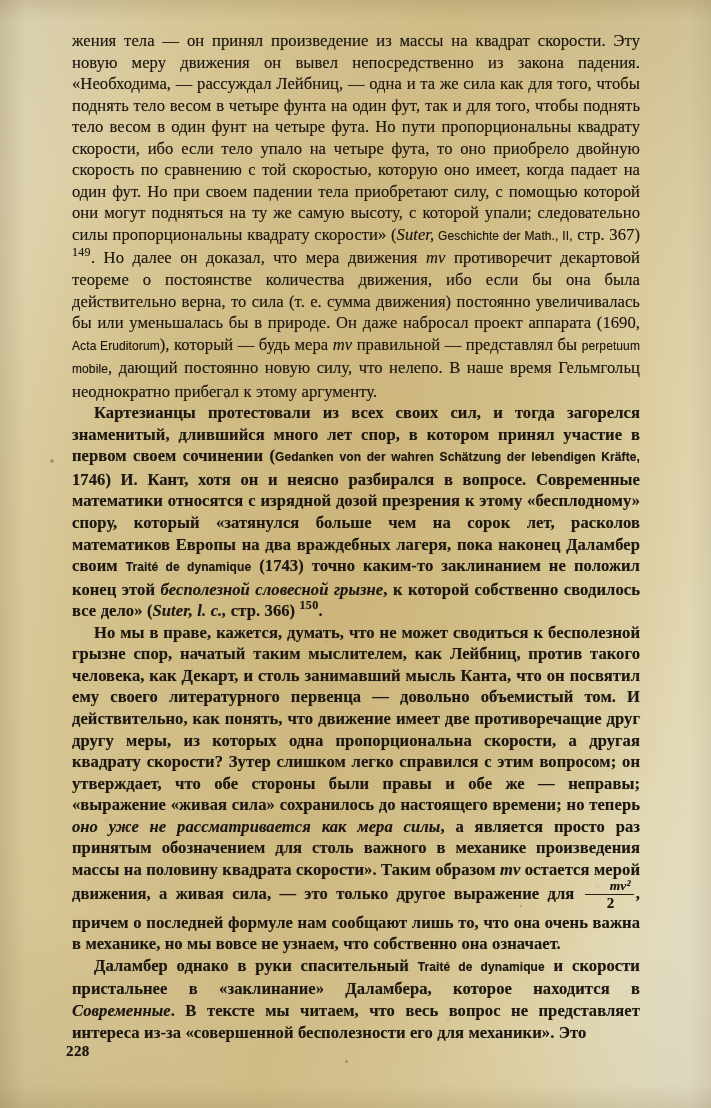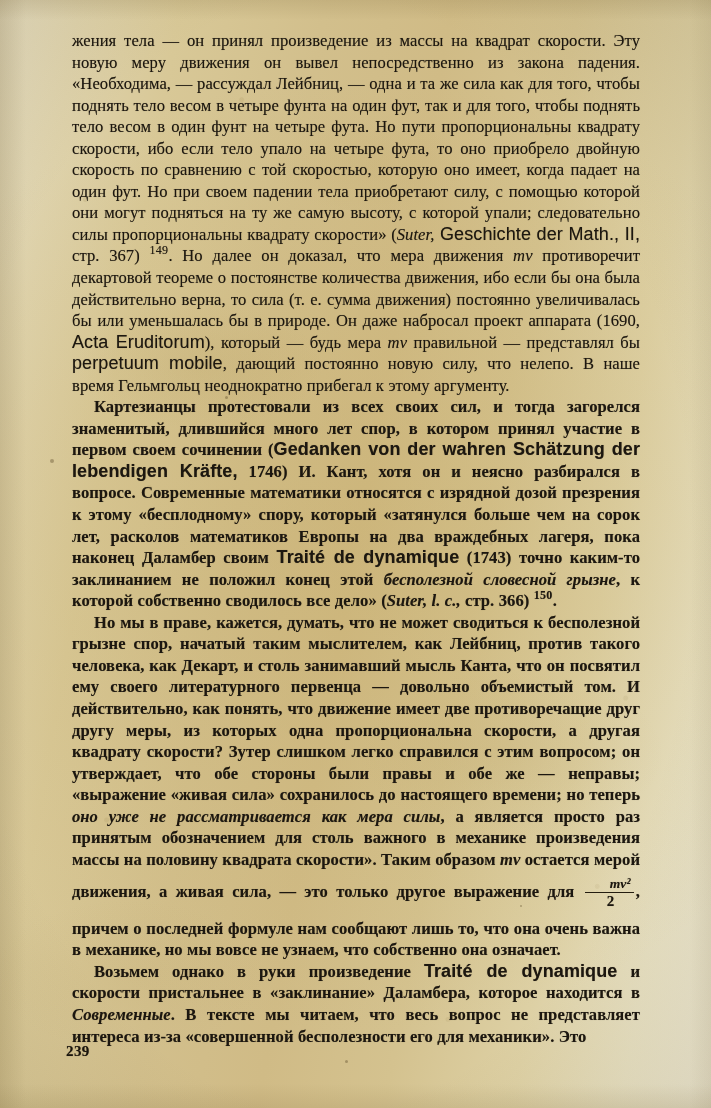--- a/index.html
+++ b/index.html
@@ -81,35 +81,35 @@
     line-height: 21.55px;
     text-align: justify;
     text-align-last: left;
     letter-spacing: 0.05px;
     word-spacing: 0.2px;
     text-shadow: 0 0 0.7px rgba(38,28,12,0.45);
   }
   p.para.indent { text-indent: 22px; font-weight: bold; }
 
   i, em { font-style: italic; }
-  .lat { font-family: "Liberation Sans", "DejaVu Sans", sans-serif; font-size: 18px; letter-spacing: 0.1px; }
+  .lat { font-family: "Liberation Sans", "DejaVu Sans", sans-serif; font-size: 12px; letter-spacing: 0.1px; }
   .sup {
     font-size: 12px;
     vertical-align: super;
     line-height: 0;
     letter-spacing: 0.3px;
   }
 
   
   .frac {
     display: inline-block;
     vertical-align: -0.55em;
     text-align: right;
     line-height: 1;
-    margin: 8px 2px;
+    margin: 0 2px;
     position: relative;
     top: -1px;
   }
   .frac .num {
     display: block;
     font-style: italic;
     font-size: 13.5px;
     padding: 0 3px 1px 3px;
     border-bottom: 1.4px solid #241d10;
     letter-spacing: 0.2px;
@@ -149,25 +149,25 @@
   <div class="grain2"></div>
 
   <div class="content">
 
     <p class="para"><span>жения тела — он принял произведение из массы на квадрат скорости. Эту новую меру движения он вывел непосредственно из закона падения. «Необходима, — рассуждал Лейбниц, — одна и та же сила как для того, чтобы поднять тело весом в четыре фунта на один фут, так и для того, чтобы поднять тело весом в один фунт на четыре фута. Но пути пропорциональны квадрату скорости, ибо если тело упало на четыре фута, то оно приобрело двойную скорость по сравнению с той скоростью, которую оно имеет, когда падает на один фут. Но при своем падении тела приобретают силу, с помощью которой они могут подняться на ту же самую высоту, с которой упали; следовательно силы пропорциональны квадрату скорости» (</span><i>Suter,</i><span class="lat"> Geschichte der Math., II,</span><span> стр. 367) </span><span class="sup">149</span><span>. Но далее он доказал, что мера движения </span><i>mv</i><span> противоречит декартовой теореме о постоянстве количества движения, ибо если бы она была действительно верна, то сила (т. е. сумма движения) постоянно увеличивалась бы или уменьшалась бы в природе. Он даже набросал проект аппарата (1690, </span><span class="lat">Acta Eruditorum</span><span>), который — будь мера </span><i>mv</i><span> правильной — представлял бы </span><span class="lat">perpetuum mobile</span><span>, дающий постоянно новую силу, что нелепо. В наше время Гельмгольц неоднократно прибегал к этому аргументу.</span></p>
 
     <p class="para indent"><span>Картезианцы протестовали из всех своих сил, и тогда загорелся знаменитый, длившийся много лет спор, в котором принял участие в первом своем сочинении (</span><span class="lat">Gedanken von der wahren Schätzung der lebendigen Kräfte,</span><span> 1746) И. Кант, хотя он и неясно разбирался в вопросе. Современные математики относятся с изрядной дозой презрения к этому «бесплодному» спору, который «затянулся больше чем на сорок лет, расколов математиков Европы на два враждебных лагеря, пока наконец Даламбер своим </span><span class="lat">Traité de dynamique</span><span> (1743) точно каким-то заклинанием не положил конец этой </span><i>бесполезной словесной грызне</i><span>, к которой собственно сводилось все дело» (</span><i>Suter, l. c.,</i><span> стр. 366) </span><span class="sup">150</span><span>.</span></p>
 
     <p class="para indent"><span>Но мы в праве, кажется, думать, что не может сводиться к бесполезной грызне спор, начатый таким мыслителем, как Лейбниц, против такого человека, как Декарт, и столь занимавший мысль Канта, что он посвятил ему своего литературного первенца — довольно объемистый том. И действительно, как понять, что движение имеет две противоречащие друг другу меры, из которых одна пропорциональна скорости, а другая квадрату скорости? Зутер слишком легко справился с этим вопросом; он утверждает, что обе стороны были правы и обе же — неправы; «выражение «живая сила» сохранилось до настоящего времени; но теперь </span><i>оно уже не рассматривается как мера силы</i><span>, а является просто раз принятым обозначением для столь важного в механике произведения массы на половину квадрата скорости». Таким образом </span><i>mv</i><span> остается мерой движения, а живая сила, — это только другое выражение для </span><span class="frac"><span class="num"><span>mv²</span></span><span class="den">2</span></span><span>, причем о последней формуле нам сообщают лишь то, что она очень важна в механике, но мы вовсе не узнаем, что собственно она означает.</span></p>
 
-    <p class="para indent"><span>Возьмем однако в руки произведение </span><span class="lat">Traité de dynamique</span><span> и скорости пристальнее в «заклинание» Даламбера, которое находится в </span><i>Современные</i><span>. В тексте мы читаем, что весь вопрос не представляет интереса из-за «совершенной бесполезности его для механики». Это</span></p>
+    <p class="para indent"><span>Даламбер однако в руки спасительный </span><span class="lat">Traité de dynamique</span><span> и скорости пристальнее в «заклинание» Даламбера, которое находится в </span><i>Современные</i><span>. В тексте мы читаем, что весь вопрос не представляет интереса из-за «совершенной бесполезности его для механики». Это</span></p>
 
   </div>
 
-  <div class="page-number">239</div>
+  <div class="page-number">228</div>
 
   <div class="speck" style="left:225px; top:396px; width:3px; height:3px;"></div>
   <div class="speck" style="left:50px; top:459px; width:4px; height:4px;"></div>
   <div class="speck" style="left:345px; top:1060px; width:3px; height:3px;"></div>
   <div class="speck" style="left:603px; top:148px; width:2px; height:2px;"></div>
   <div class="speck" style="left:520px; top:905px; width:2px; height:2px;"></div>
 
   <div class="vignette"></div>
   <div class="edgeshade"></div>
 </div>

